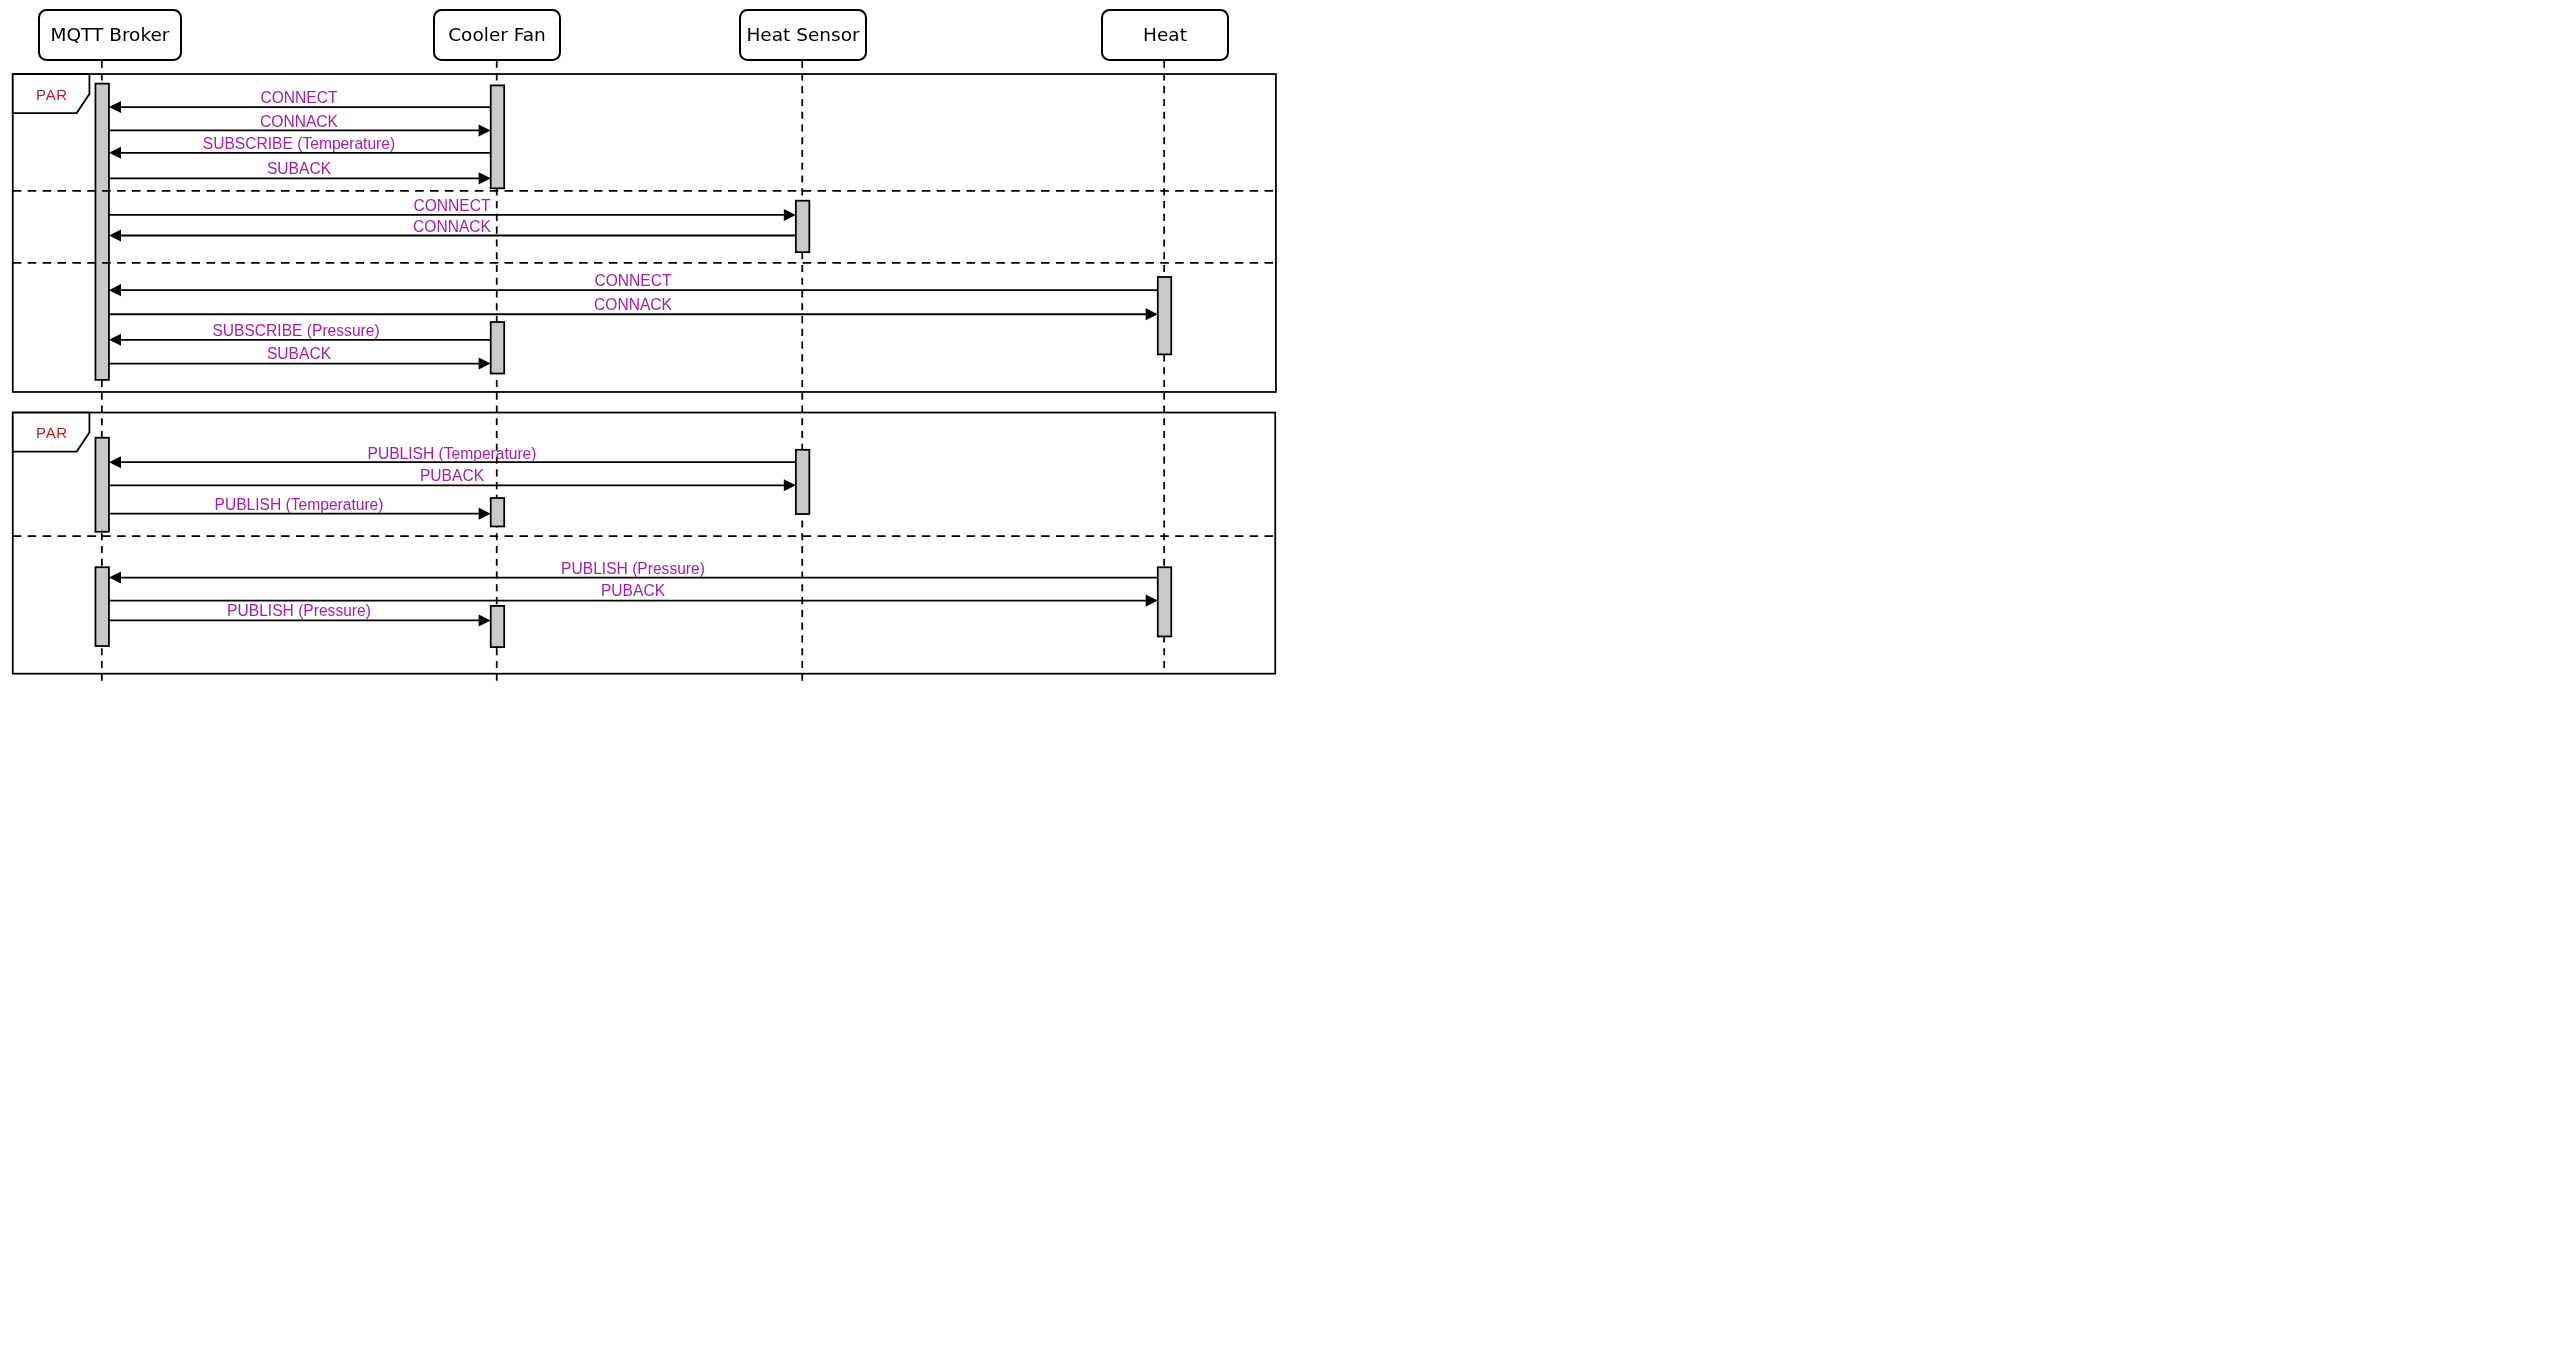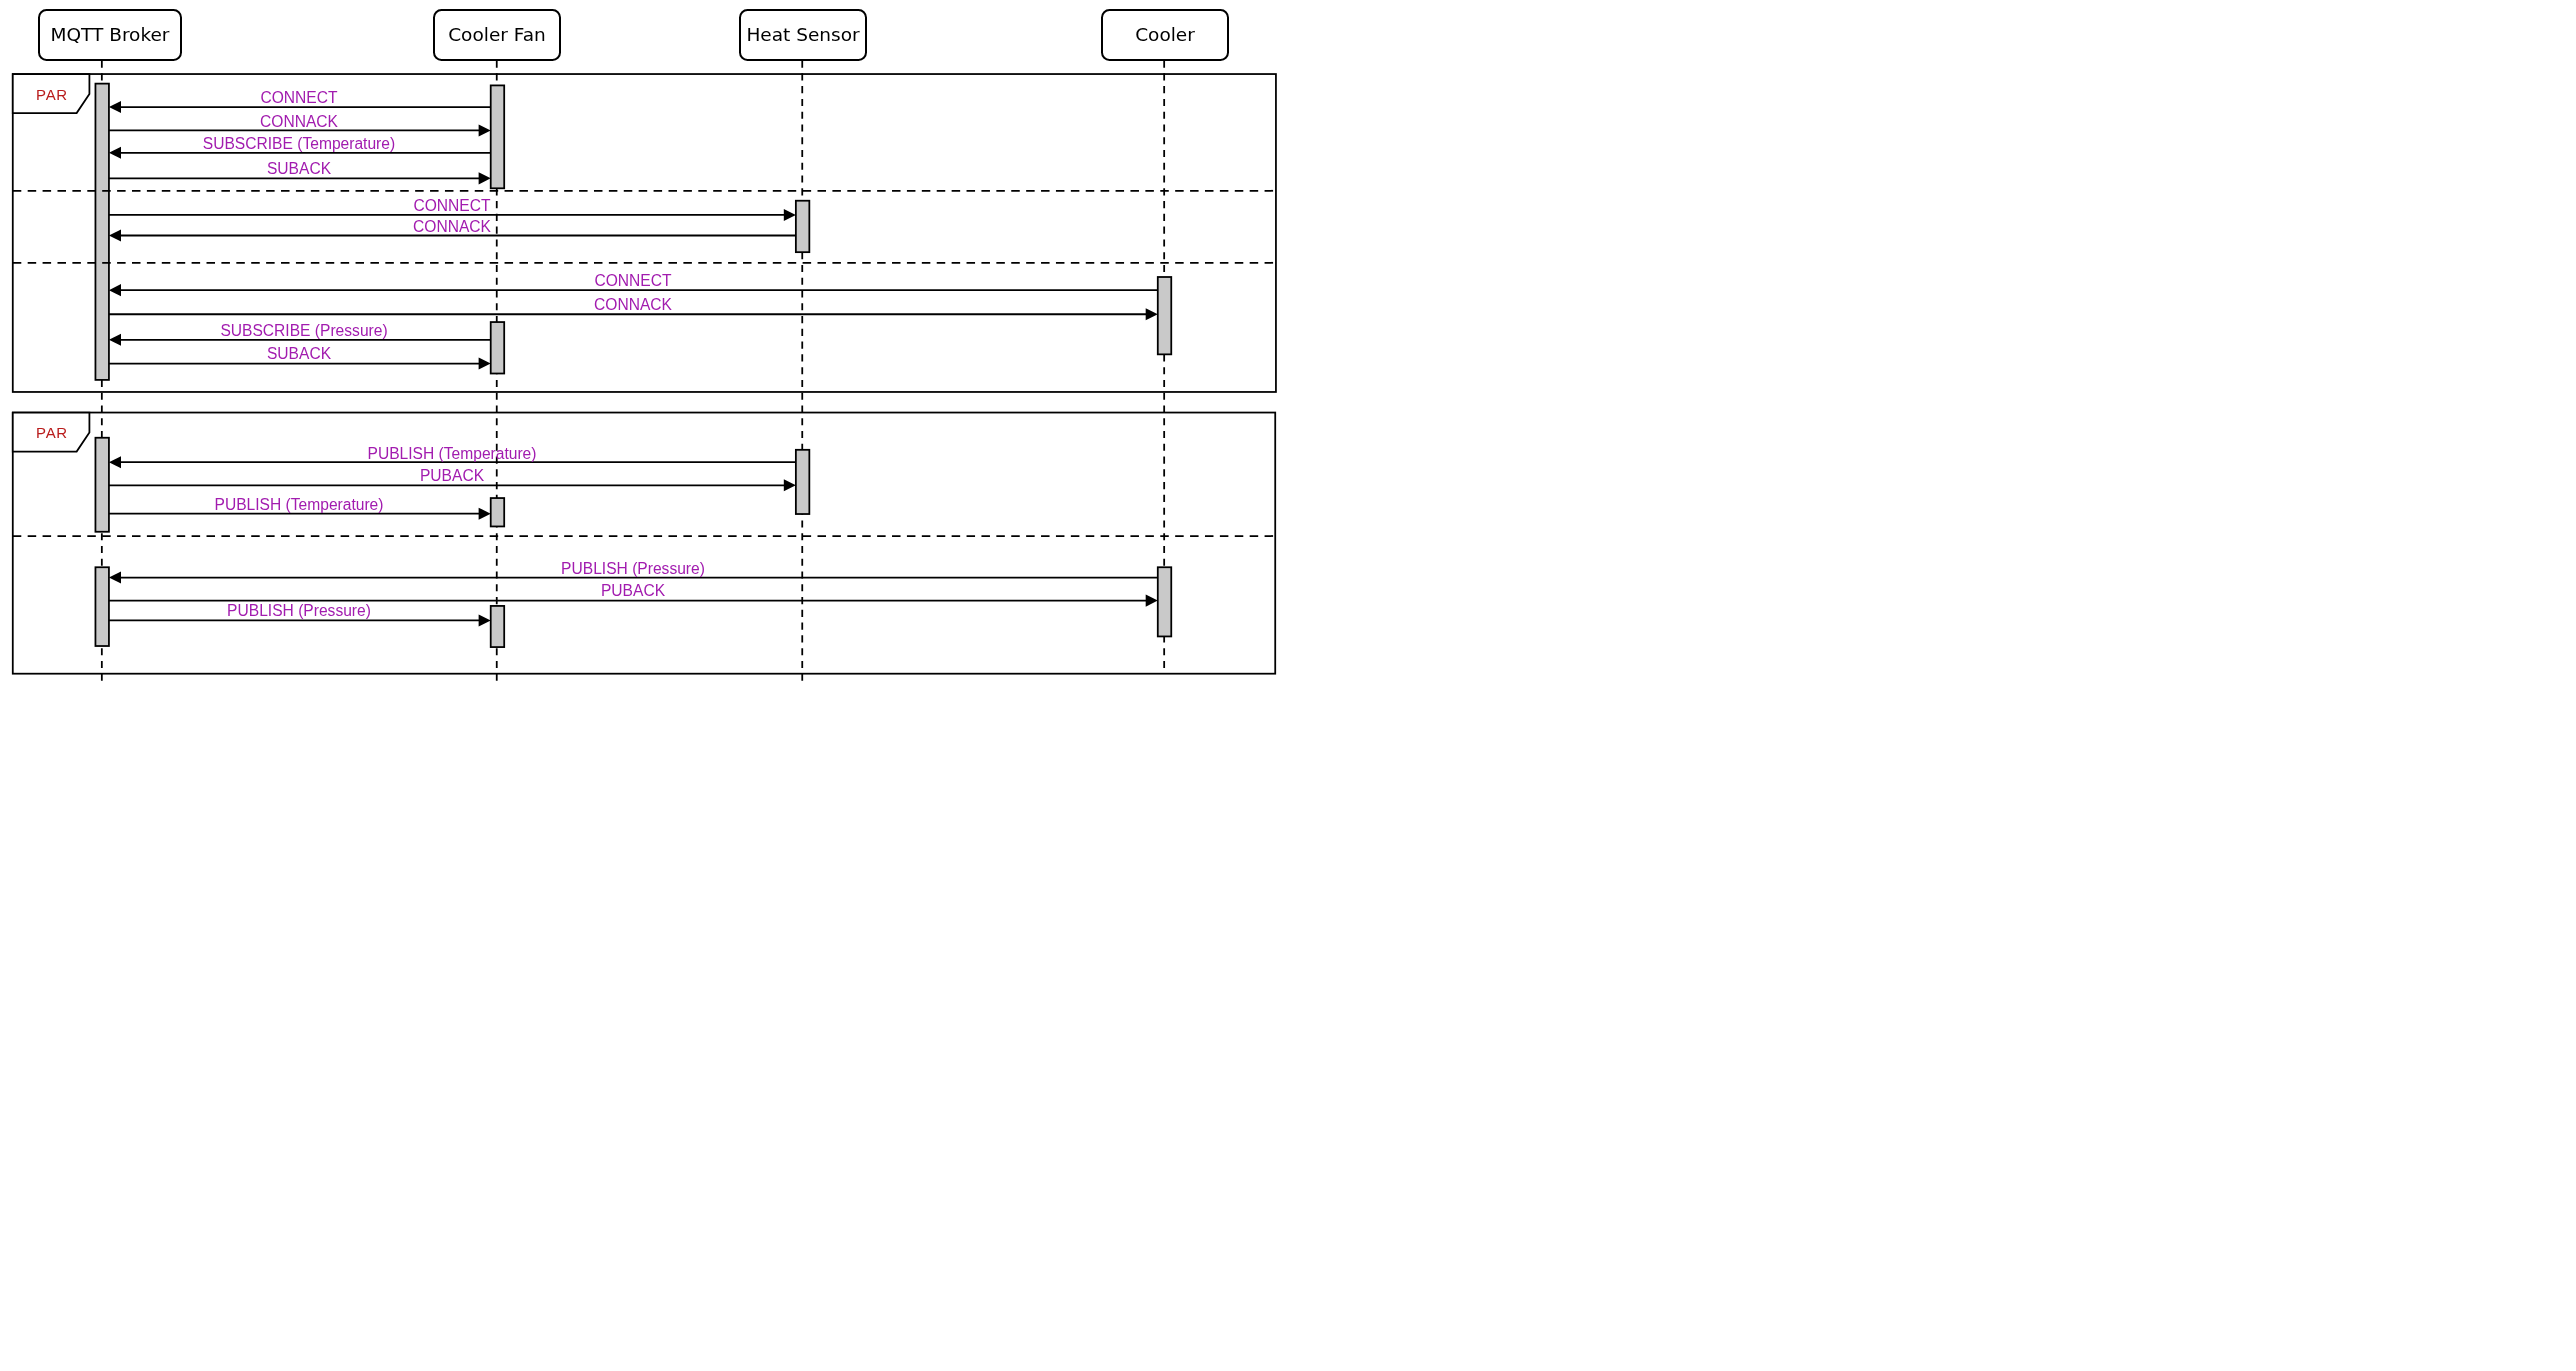--- a/index.html
+++ b/index.html
@@ -123,35 +123,35 @@
   <div class="participant" style="left:38px;top:8.5px;width:144px;">
     <span>MQTT Broker</span>
   </div>
   <div class="participant" style="left:433px;top:8.5px;width:128px;align-items:center;">
     <span>Cooler Fan</span>
   </div>
   <div class="participant" style="left:739px;top:8.5px;width:128px;">
     <span>Heat Sensor</span>
   </div>
   <div class="participant" style="left:1101px;top:8.5px;width:128px;">
-    <span>Cooler</span>
+    <span>Heat</span>
   </div>
 
   <div class="frag-label" style="left:52px;top:94px;">PAR</div>
   <div class="frag-label" style="left:52px;top:432px;">PAR</div>
 
   <div class="msg-label" style="left:299px;top:90px;">CONNECT</div>
   <div class="msg-label" style="left:299px;top:114px;">CONNACK</div>
   <div class="msg-label" style="left:299px;top:136px;">SUBSCRIBE (Temperature)</div>
   <div class="msg-label" style="left:299px;top:161px;">SUBACK</div>
   <div class="msg-label" style="left:452px;top:198px;">CONNECT</div>
   <div class="msg-label" style="left:452px;top:219px;">CONNACK</div>
   <div class="msg-label" style="left:633px;top:273px;">CONNECT</div>
   <div class="msg-label" style="left:633px;top:297px;">CONNACK</div>
-  <div class="msg-label" style="left:304px;top:323px;">SUBSCRIBE (Pressure)</div>
+  <div class="msg-label" style="left:296px;top:323px;">SUBSCRIBE (Pressure)</div>
   <div class="msg-label" style="left:299px;top:346px;">SUBACK</div>
   <div class="msg-label" style="left:452px;top:446px;">PUBLISH (Temperature)</div>
   <div class="msg-label" style="left:452px;top:468px;">PUBACK</div>
   <div class="msg-label" style="left:299px;top:497px;">PUBLISH (Temperature)</div>
   <div class="msg-label" style="left:633px;top:561px;">PUBLISH (Pressure)</div>
   <div class="msg-label" style="left:633px;top:583px;">PUBACK</div>
   <div class="msg-label" style="left:299px;top:603px;">PUBLISH (Pressure)</div>
 
 </div>
 

